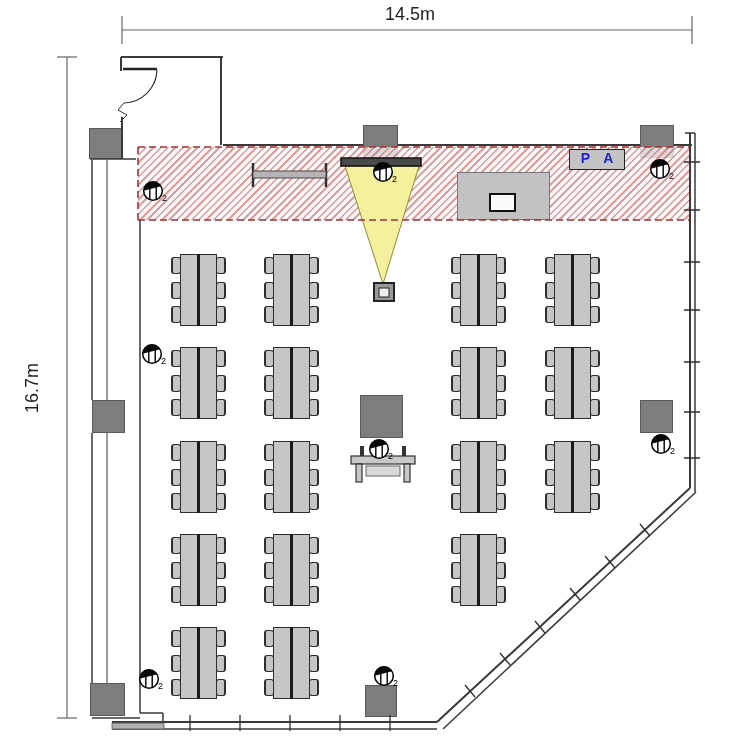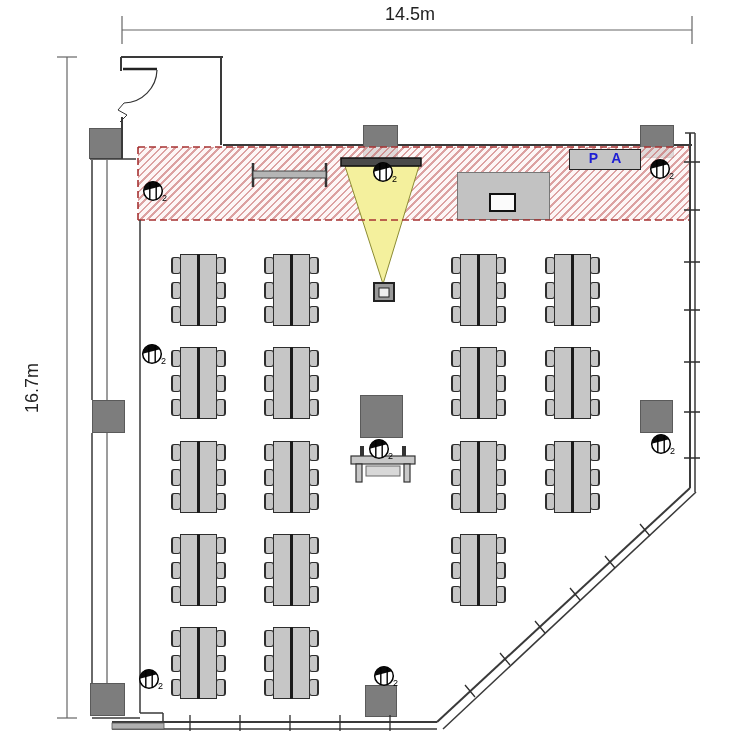--- a/index.html
+++ b/index.html
@@ -12,21 +12,21 @@
           rgba(193,92,92,0.55) 0px, rgba(193,92,92,0.55) 1.8px,
           transparent 1.8px, transparent 5.2px);}
   .table-unit{position:absolute;width:55px;height:72px;z-index:2;}
   .table-body{position:absolute;left:9px;top:0;width:37px;height:72px;background:#c6c6c6;
         border:1.2px solid #2e2e2e;box-sizing:border-box;}
   .table-divider{position:absolute;left:26px;top:0;width:2.5px;height:72px;background:#1a1a1a;}
   .chair{position:absolute;width:10px;height:17px;background:#c6c6c6;border:1.2px solid #2e2e2e;
         box-sizing:border-box;border-radius:3px;}
   .chair.left{left:0;border-left-width:2.5px;}
   .chair.right{left:45px;border-right-width:2.5px;}
-  .pa-box{position:absolute;left:569px;top:149px;width:72px;height:21px;background:#c4c4c4;
+  .pa-box{position:absolute;left:569px;top:149px;width:56px;height:21px;background:#c4c4c4;
         border:1.5px solid #222;box-sizing:border-box;color:#1f1fd4;
         font-weight:bold;font-size:14px;text-align:center;line-height:17px;
         letter-spacing:5px;text-indent:5px;z-index:3;}
   .av-desk{position:absolute;left:457px;top:172px;width:93px;height:48px;background:#c2c2c2;
         border:1px solid #777;box-sizing:border-box;z-index:3;}
   .av-desk-inner{position:absolute;left:31px;top:20px;width:27px;height:19px;background:#fbfbfb;
         border:2px solid #111;box-sizing:border-box;}
   #overlay{position:absolute;left:0;top:0;z-index:4;pointer-events:none;}
   #overlay text{font-family:"Liberation Sans",sans-serif;}
 </style>

